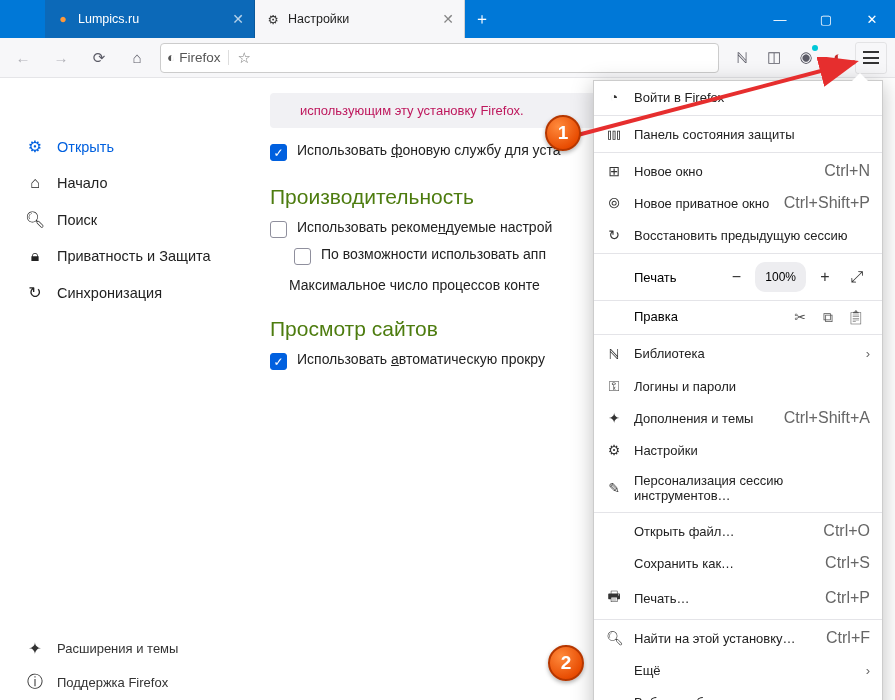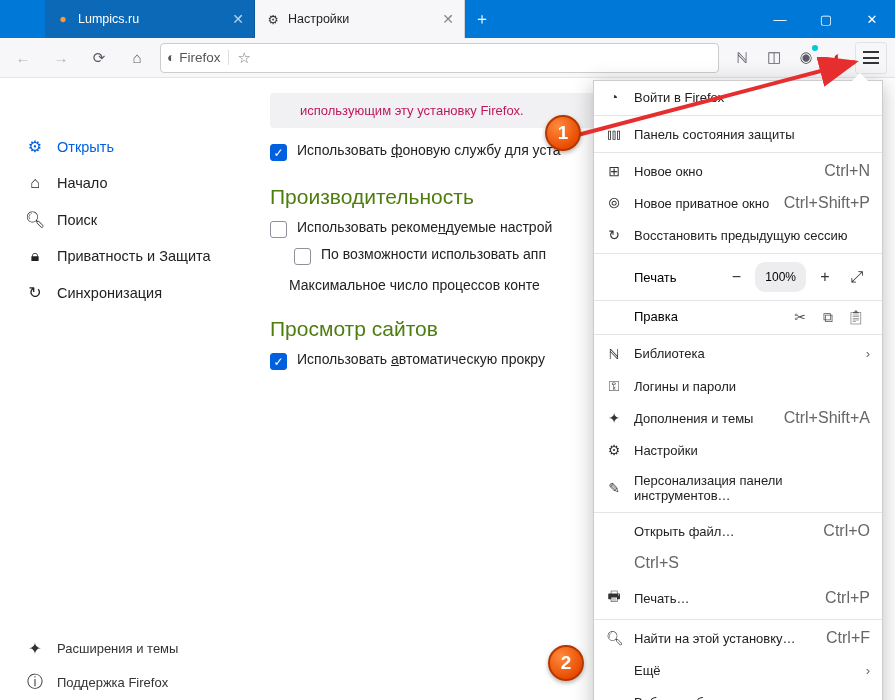--- a/index.html
+++ b/index.html
@@ -238,30 +238,31 @@
       <span class="micon">✦</span>
       <span class="mlabel">Дополнения и темы</span>
       <span class="shortcut">Ctrl+Shift+A</span>
     </div>
   <div class="mrow">
       <span class="micon">⚙</span>
       <span class="mlabel">Настройки</span>
     </div>
   <div class="mrow">
       <span class="micon">✎</span>
-      <span class="mlabel">Персонализация панели инструментов…</span>
+      <span class="mlabel">Персонализация сессию инструментов…</span>
     </div>
   <div class="msep"></div>
   <div class="mrow">
       <span class="micon"></span>
       <span class="mlabel">Открыть файл…</span>
       <span class="shortcut">Ctrl+O</span>
     </div>
   <div class="mrow">
       <span class="micon"></span>
+      <span class="mlabel">Сохранить как…</span>
       <span class="shortcut">Ctrl+S</span>
     </div>
   <div class="mrow">
       <span class="micon">🖶</span>
       <span class="mlabel">Печать…</span>
       <span class="shortcut">Ctrl+P</span>
     </div>
   <div class="msep"></div>
   <div class="mrow">
       <span class="micon">🔍︎</span>

